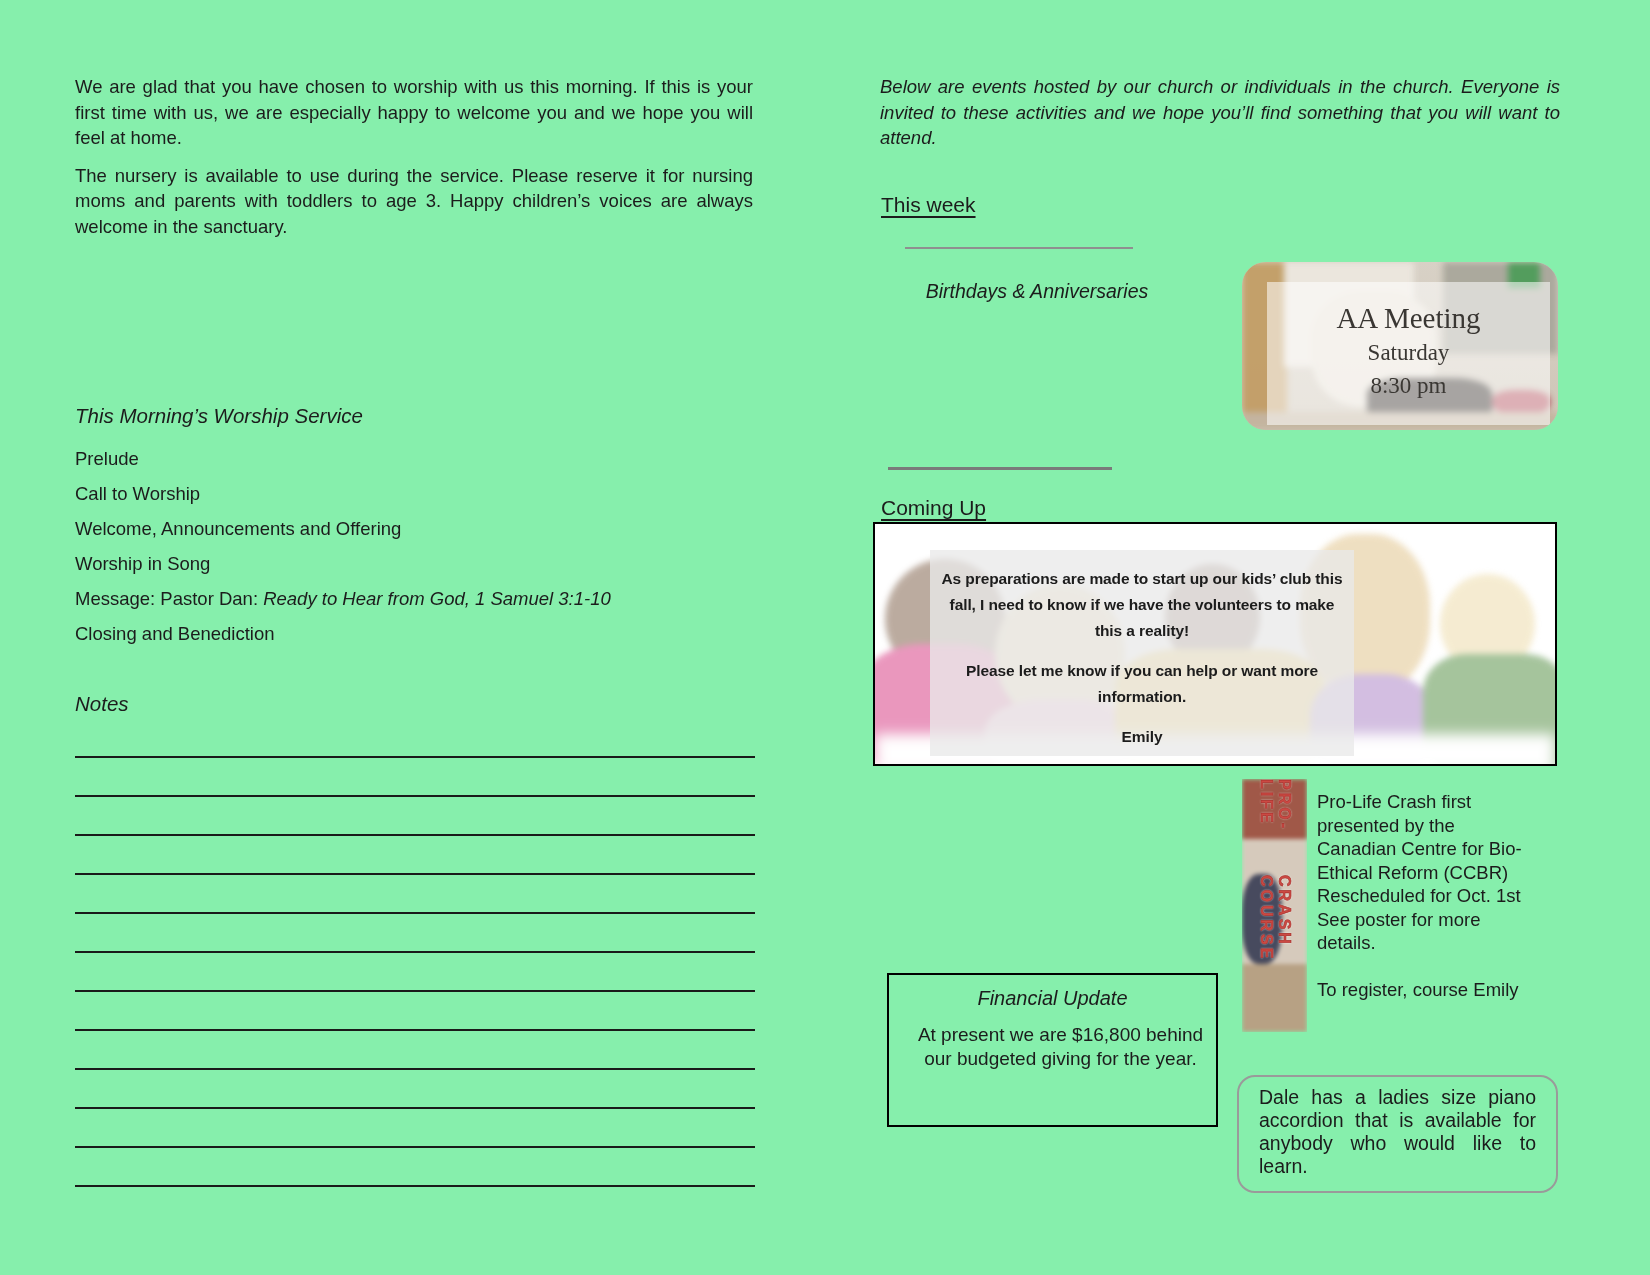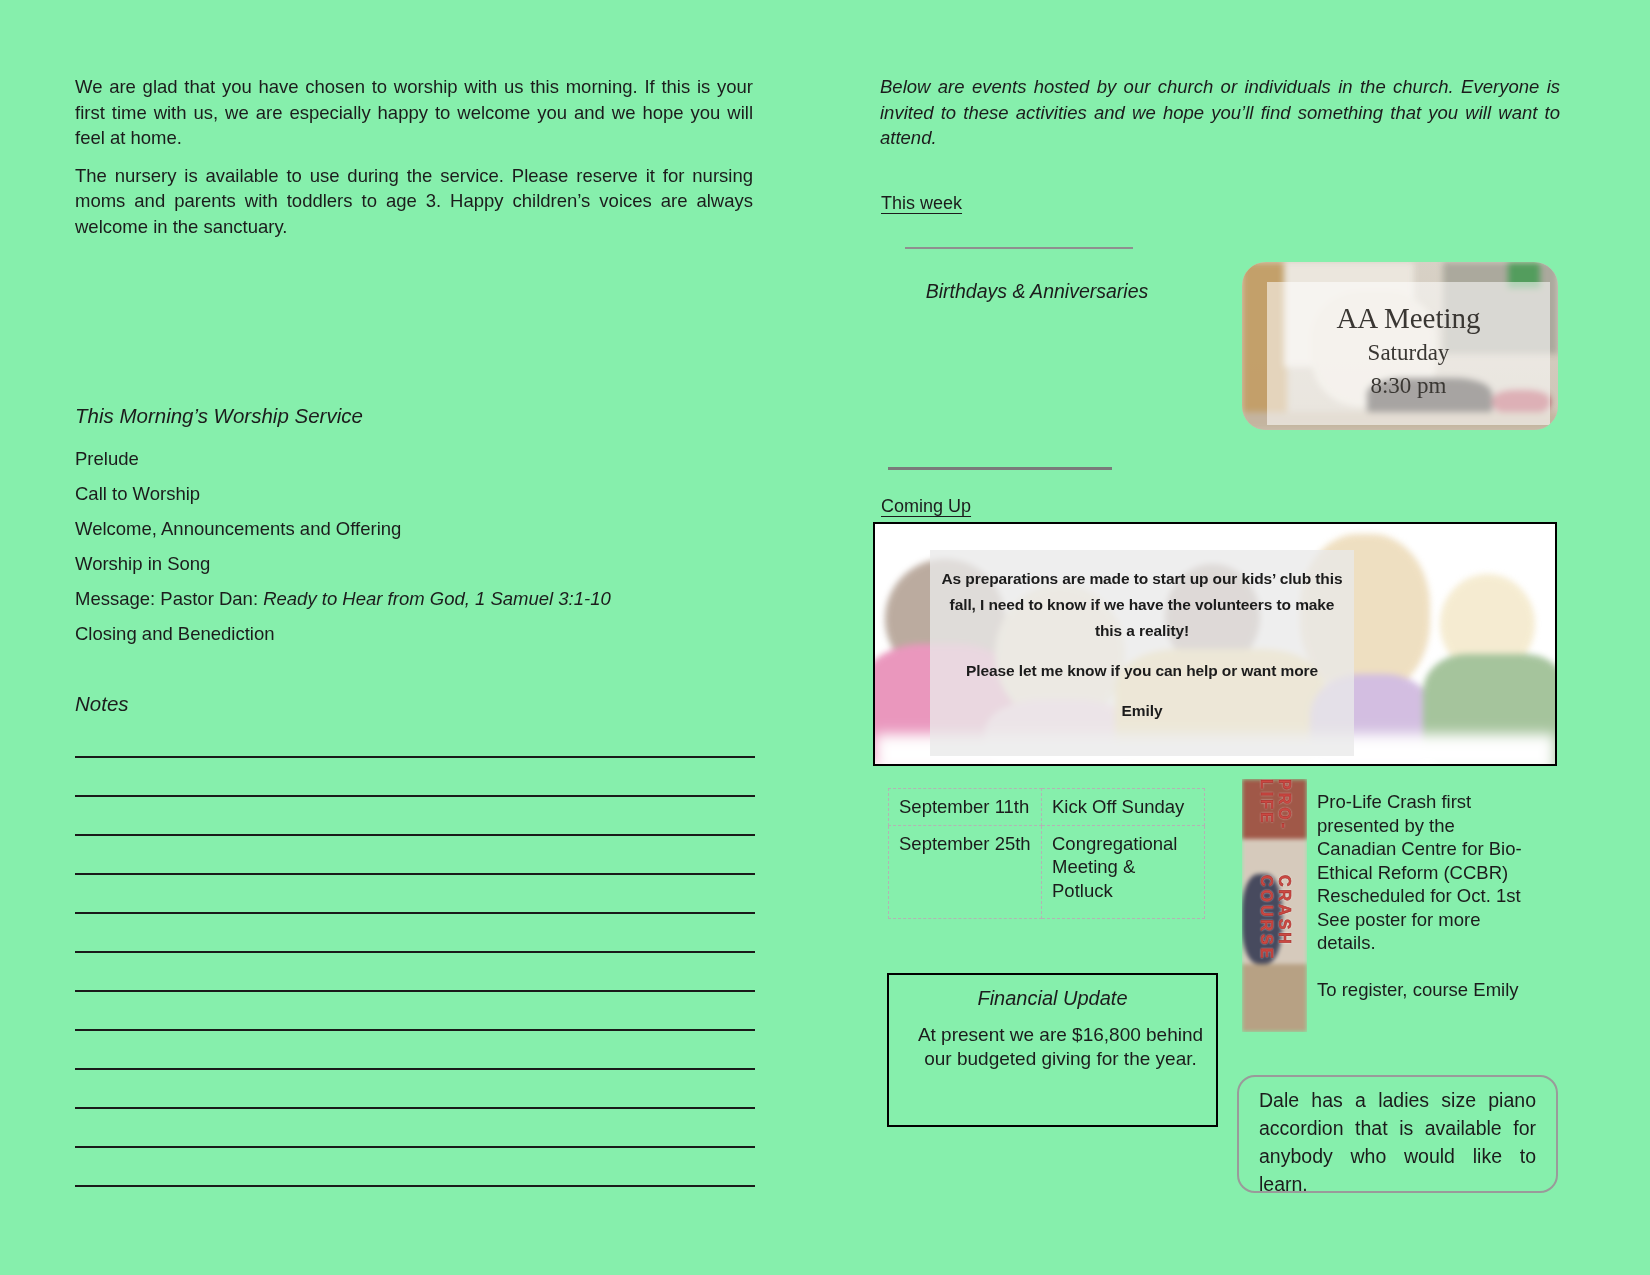--- a/index.html
+++ b/index.html
@@ -6,21 +6,21 @@
   .page{position:relative;width:1650px;height:1275px;background:#86efac;overflow:hidden;
         font-family:"Liberation Sans", sans-serif;color:#1c1c1c;}
   .abs{position:absolute;}
   .body{font-size:18.5px;line-height:25.5px;margin:0 0 12px 0;}
   .j{text-align:justify;}
   .it{font-style:italic;}
   .service-heading{font-style:italic;font-size:20.5px;}
   .service-item{line-height:35px;font-size:18.5px;white-space:nowrap;}
   .notes-heading{font-style:italic;font-size:20.5px;}
   .note-line{height:37px;border-bottom:2px solid #1a1a1a;}
-  .section-heading{font-size:18px;text-decoration:underline;text-underline-offset:4px;}
+  .section-heading{font-size:21px;text-decoration:underline;text-underline-offset:4px;}
   .hr1{height:0;border-top:2px solid #8f8f8f;}
   .hr2{height:0;border-top:3px solid #7a7a7a;}
   .bd-heading{font-style:italic;font-size:19.5px;text-align:center;}
   table.dashed{border-collapse:collapse;font-size:18.5px;}
   table.dashed td{border:1px dashed #b3b3b3;padding:6px 10px;vertical-align:top;line-height:23.5px;}
   table.dashed tr.pad-bottom td{padding-bottom:16px;}
   
   .aa{overflow:hidden;background:linear-gradient(180deg,#d8d1c6,#cec5b6);}
   .aa .ph{position:absolute;inset:0;filter:blur(3px);opacity:.95;}
   .aa .ph div{position:absolute;}
@@ -45,21 +45,21 @@
       justify-content:center;gap:2px;font-weight:bold;font-size:16px;letter-spacing:3px;
       color:#cc4943;-webkit-text-stroke:.6px #a8322d;text-shadow:0 0 2px rgba(255,255,255,.9);}
   .prolife-line{font-size:18.5px;line-height:23.5px;}
   .prolife-register{font-size:18.5px;line-height:23.5px;margin-top:23px;}
   
   .fin-box{border:2.5px solid #000;box-sizing:border-box;text-align:center;padding-top:12px;}
   .fin-heading{font-style:italic;font-size:20px;margin-bottom:13px;}
   .fin-text{font-size:19px;line-height:23.5px;padding:0 12px;margin-left:16px;}
   
   .acc-box{border:2px solid #9a9a9a;border-radius:18px;box-sizing:border-box;
-      padding:9px 20px;font-size:19.5px;line-height:28px;text-align:justify;}
+      padding:9px 20px;font-size:19.5px;line-height:23px;text-align:justify;}
 </style>
 </head>
 <body>
 
 <div class="page">
 
   <section class="abs" style="left:75px;top:74px;width:678px;">
     <p class="body j">We are glad that you have chosen to worship with us this morning. If this is your first time with us, we are especially happy to welcome you and we hope you will feel at home.</p>
     <p class="body j">The nursery is available to use during the service. Please reserve it for nursing moms and parents with toddlers to age 3. Happy children’s voices are always welcome in the sanctuary.</p>
   </section>
@@ -135,37 +135,26 @@
       <div style="left:565px;top:50px;width:95px;height:100px;background:#ecd9a4;border-radius:50%;"></div>
       <div style="left:548px;top:130px;width:145px;height:125px;background:#4e8a3c;border-radius:30%;"></div>
       <div style="left:0;bottom:-10px;width:680px;height:40px;background:#ffffff;filter:blur(6px);"></div>
     </div>
     <div class="kids-overlay">
       <div class="kids-line">As preparations are made to start up our kids’ club this</div>
       <div class="kids-line">fall, I need to know if we have the volunteers to make</div>
       <div class="kids-line">this a reality!</div>
       <div class="kids-gap"></div>
       <div class="kids-line">Please let me know if you can help or want more</div>
+      <div class="kids-line">information.</div>
       <div class="kids-gap"></div>
       <div class="kids-line">Emily</div>
     </div>
   </div>
 
-  <table class="abs dashed" style="left:888px;top:788px;width:317px;">
-    <tbody>
-        <tr>
-      <td style="width:132px;">September 11th</td>
-      <td>Kick Off Sunday</td>
-    </tr>
-    <tr class="pad-bottom">
-      <td>September 25th</td>
-      <td>Congregational Meeting &amp; Potluck</td>
-    </tr>
-  </tbody>
-    </table>
 
   <div class="abs poster" style="left:1242px;top:779px;width:65px;height:253px;">
     <div class="ph">
       <div style="left:0;top:0;width:65px;height:70px;background:#a05848;"></div>
       <div style="left:0;top:60px;width:65px;height:130px;background:#d6cabc;"></div>
       <div style="left:0;top:95px;width:40px;height:90px;background:#474a5e;border-radius:40%;"></div>
       <div style="left:0;bottom:0;width:65px;height:68px;background:#b7a184;"></div>
     </div>
     <div class="poster-text">
       <span>PRO-LIFE</span>

